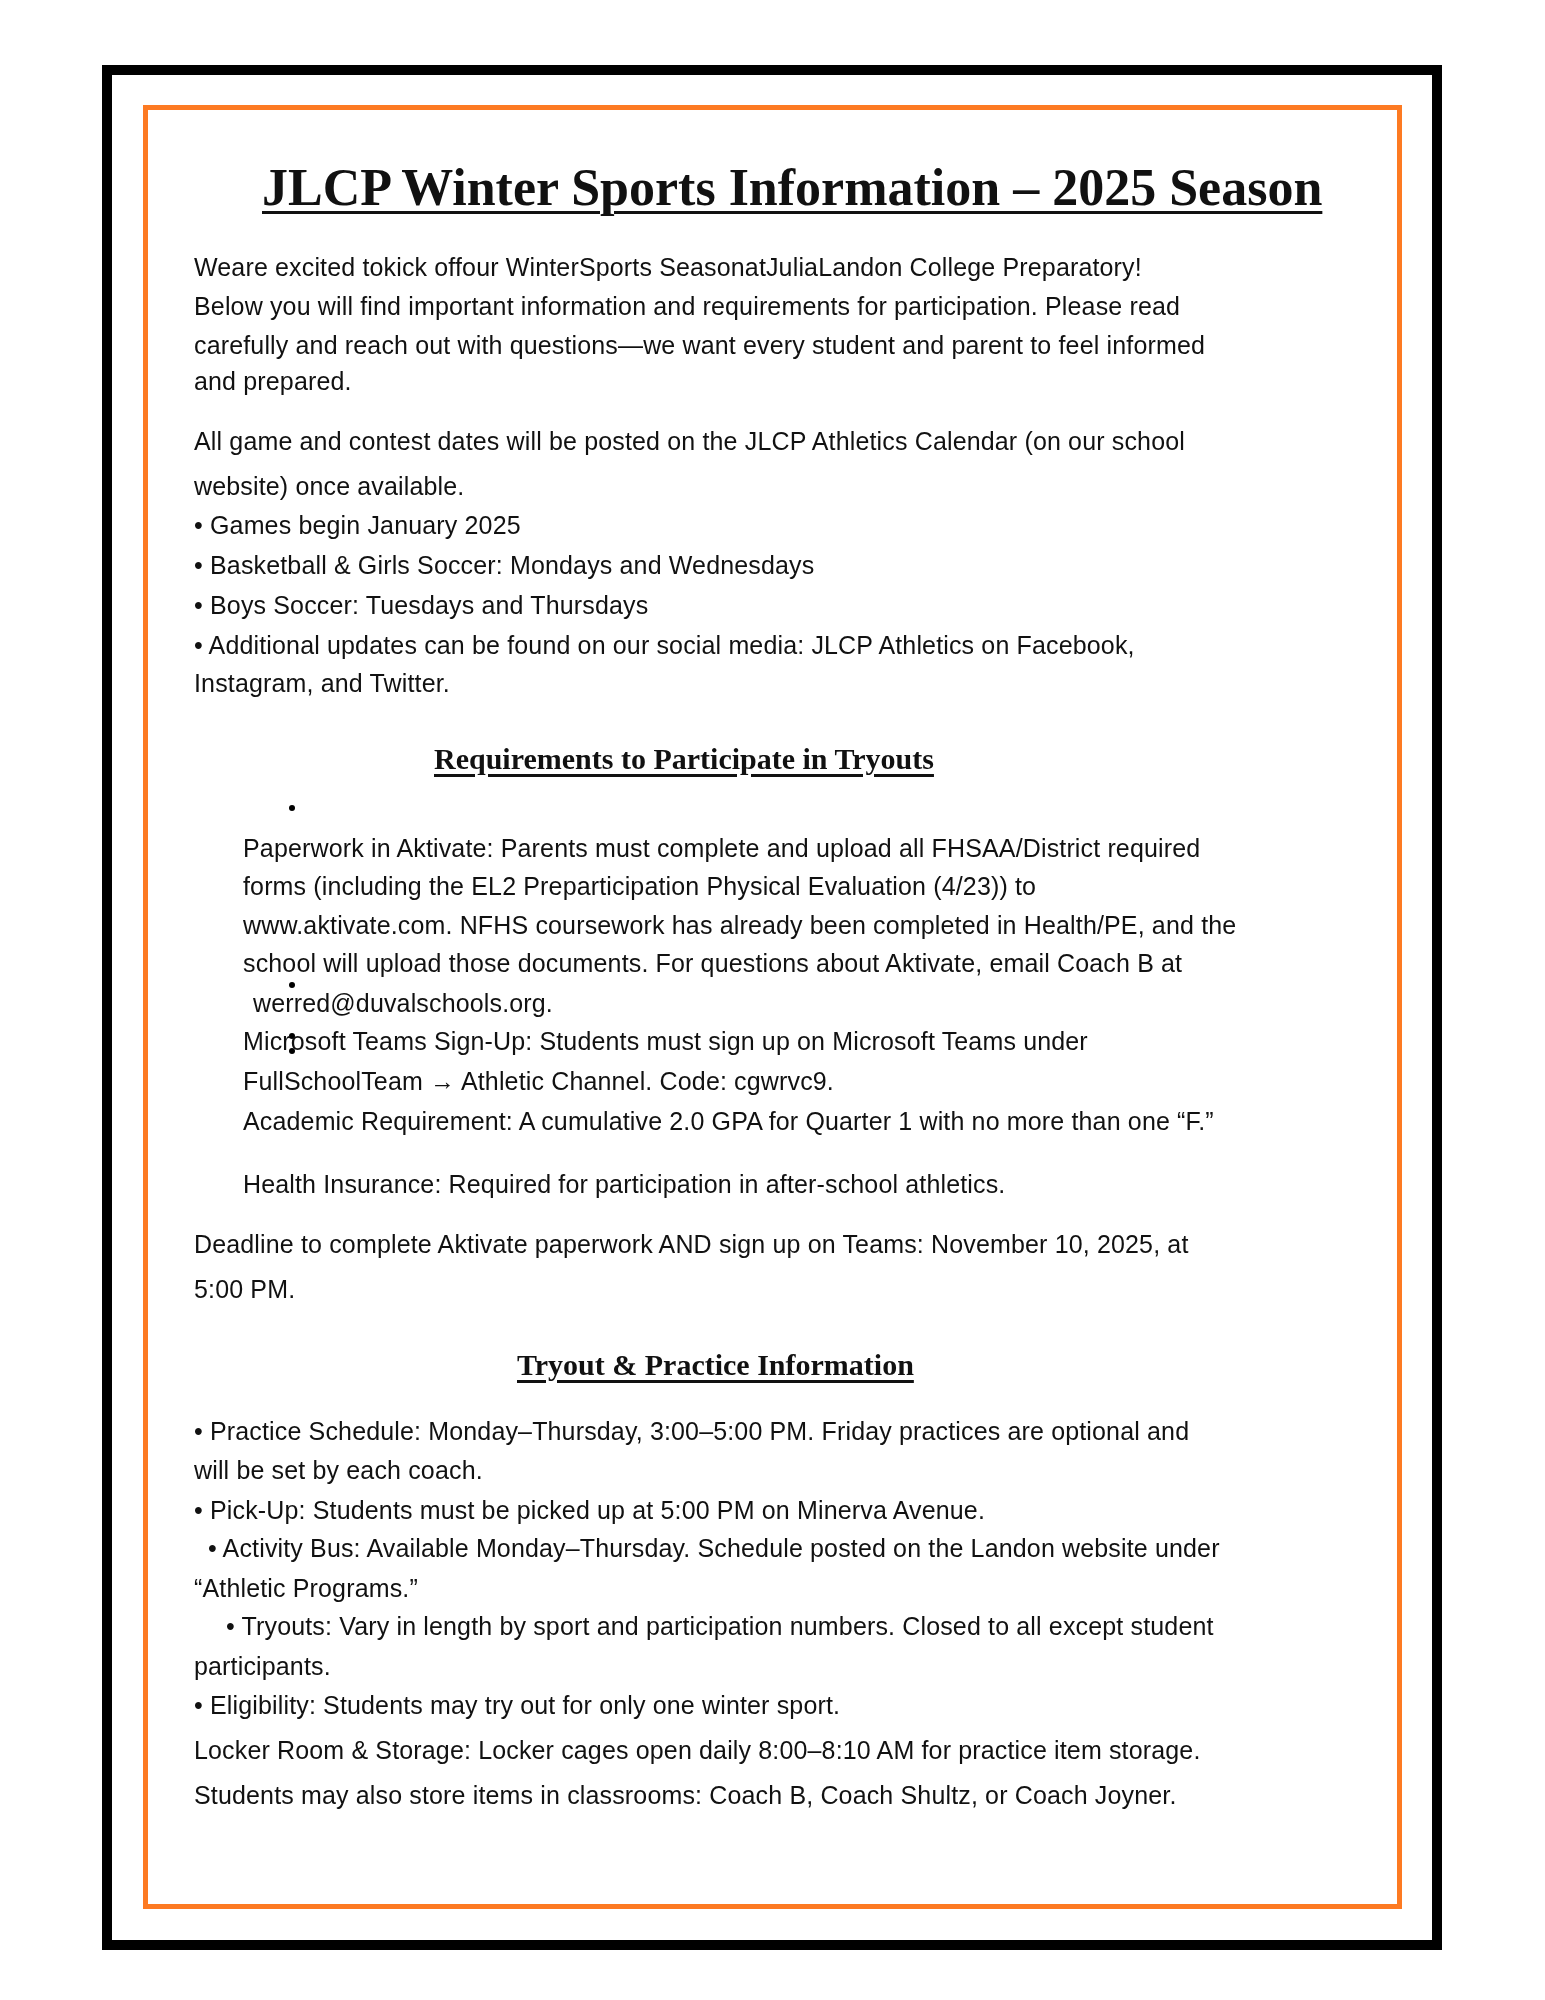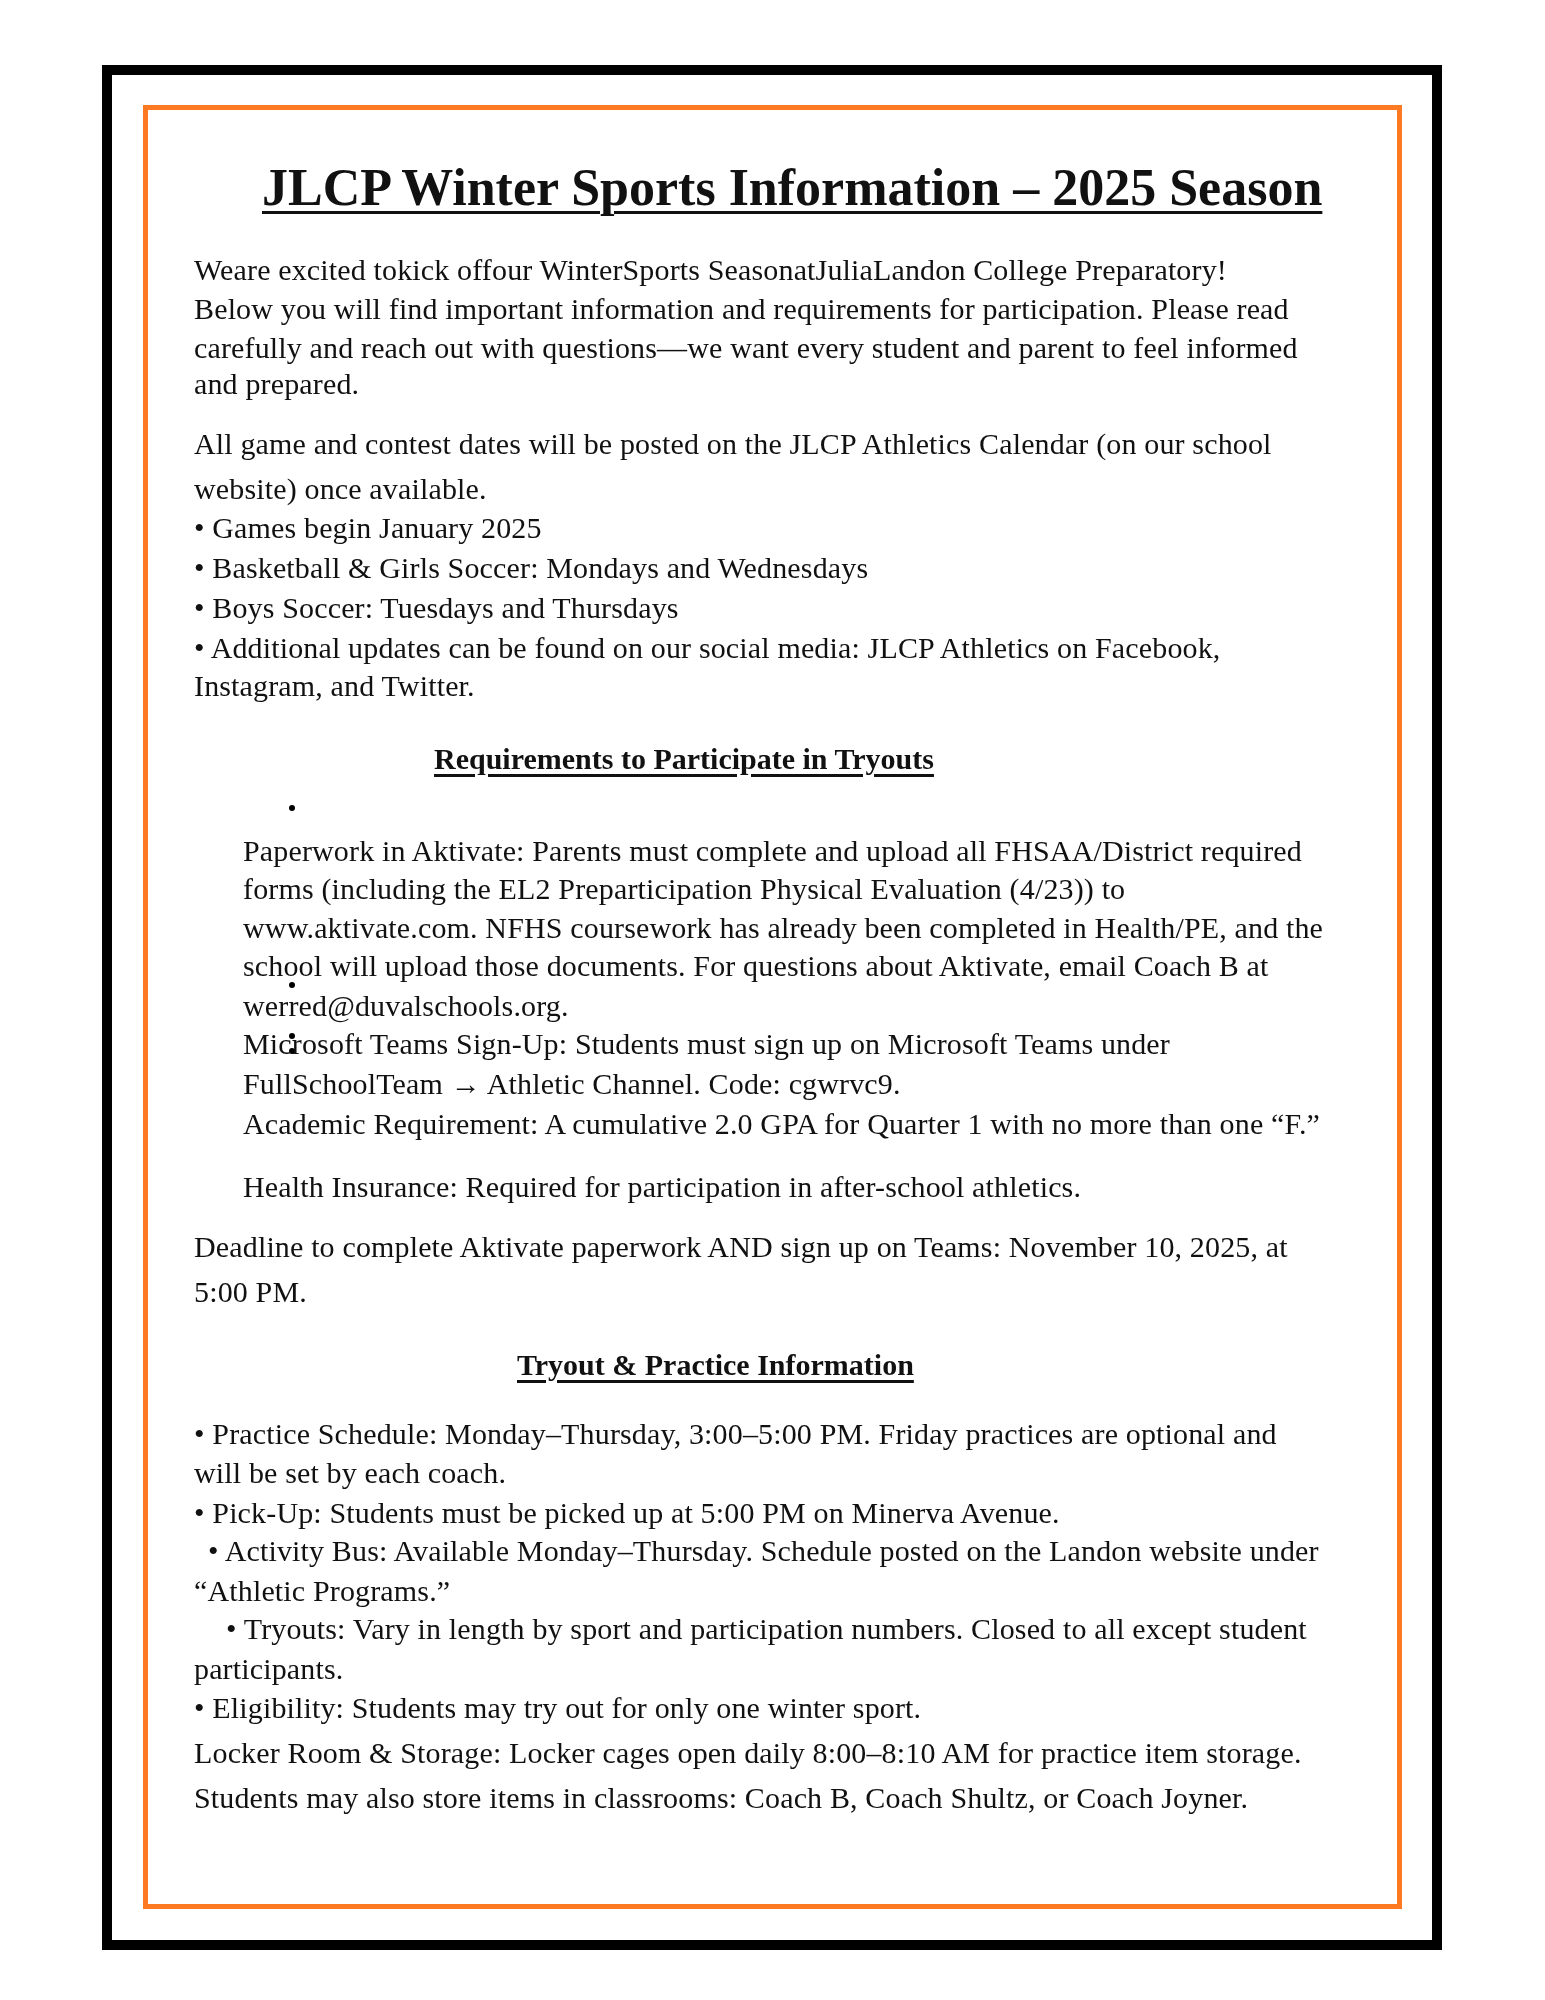--- a/index.html
+++ b/index.html
@@ -2,22 +2,22 @@
 <html><head>
 <meta charset="utf-8">
 <style>
   html, body { margin:0; padding:0; background:#ffffff; }
   body { width:1545px; height:2000px; position:relative; overflow:hidden;
          font-family:"DejaVu Serif", "Liberation Serif", serif; color:#111; }
   .frame-black { position:absolute; left:102px; top:65px; width:1340px; height:1885px;
                  box-sizing:border-box; border:10px solid #000; }
   .frame-orange { position:absolute; left:143px; top:105px; width:1259px; height:1804px;
                   box-sizing:border-box; border:5px solid #fd7a22; }
-  .line { position:absolute; white-space:nowrap; font-size:30px; line-height:1;
-          font-family:Liberation Serif, serif; letter-spacing:0.15px; }
+  .line { position:absolute; white-space:nowrap; font-size:25px; line-height:1;
+          font-family:Liberation Sans, sans-serif; letter-spacing:0.15px; }
   .h1 { position:absolute; white-space:nowrap; font-weight:bold; font-size:52px; line-height:1;
         text-decoration:underline; text-decoration-thickness:3px; text-underline-offset:6px;
         font-family:"Liberation Serif", "DejaVu Serif", serif; }
   .h2 { position:absolute; white-space:nowrap; font-weight:bold; font-size:30px; line-height:1;
         text-decoration:underline; text-decoration-thickness:3px; text-underline-offset:5px;
         font-family:"Liberation Serif", "DejaVu Serif", serif; }
   .dot { position:absolute; width:6px; height:6px; border-radius:50%; background:#000; }
 </style>
 </head>
 <body>
@@ -49,21 +49,21 @@
 <div>
   <span class="dot" style="left:289px; top:805px;"></span>
   <span class="dot" style="left:289px; top:982px;"></span>
   <span class="dot" style="left:289px; top:1033px;"></span>
   <span class="dot" style="left:289px; top:1048px;"></span>
 
   <div class="line" style="left:243px; top:836px;">Paperwork in Aktivate: Parents must complete and upload all FHSAA/District required</div>
   <div class="line" style="left:243px; top:874px;">forms (including the EL2 Preparticipation Physical Evaluation (4/23)) to</div>
   <div class="line" style="left:243px; top:913px;">www.aktivate.com. NFHS coursework has already been completed in Health/PE, and the</div>
   <div class="line" style="left:243px; top:951px;">school will upload those documents. For questions about Aktivate, email Coach B at</div>
-  <div class="line" style="left:243px; top:991px;">werred@duvalschools.org.</div>
+  <div class="line" style="left:253px; top:991px;">werred@duvalschools.org.</div>
   <div class="line" style="left:243px; top:1029px;">Microsoft Teams Sign-Up: Students must sign up on Microsoft Teams under</div>
   <div class="line" style="left:243px; top:1069px;">FullSchoolTeam → Athletic Channel. Code: cgwrvc9.</div>
   <div class="line" style="left:243px; top:1109px;">Academic Requirement: A cumulative 2.0 GPA for Quarter 1 with no more than one “F.”</div>
   <div class="line" style="left:243px; top:1148px;margin-top:24px;">Health Insurance: Required for participation in after-school athletics.</div>
 </div>
 
 <div>
   <div class="line" style="left:194px; top:1232px;">Deadline to complete Aktivate paperwork AND sign up on Teams: November 10, 2025, at</div>
   <div class="line" style="left:194px; top:1277px;">5:00 PM.</div>
 </div>

